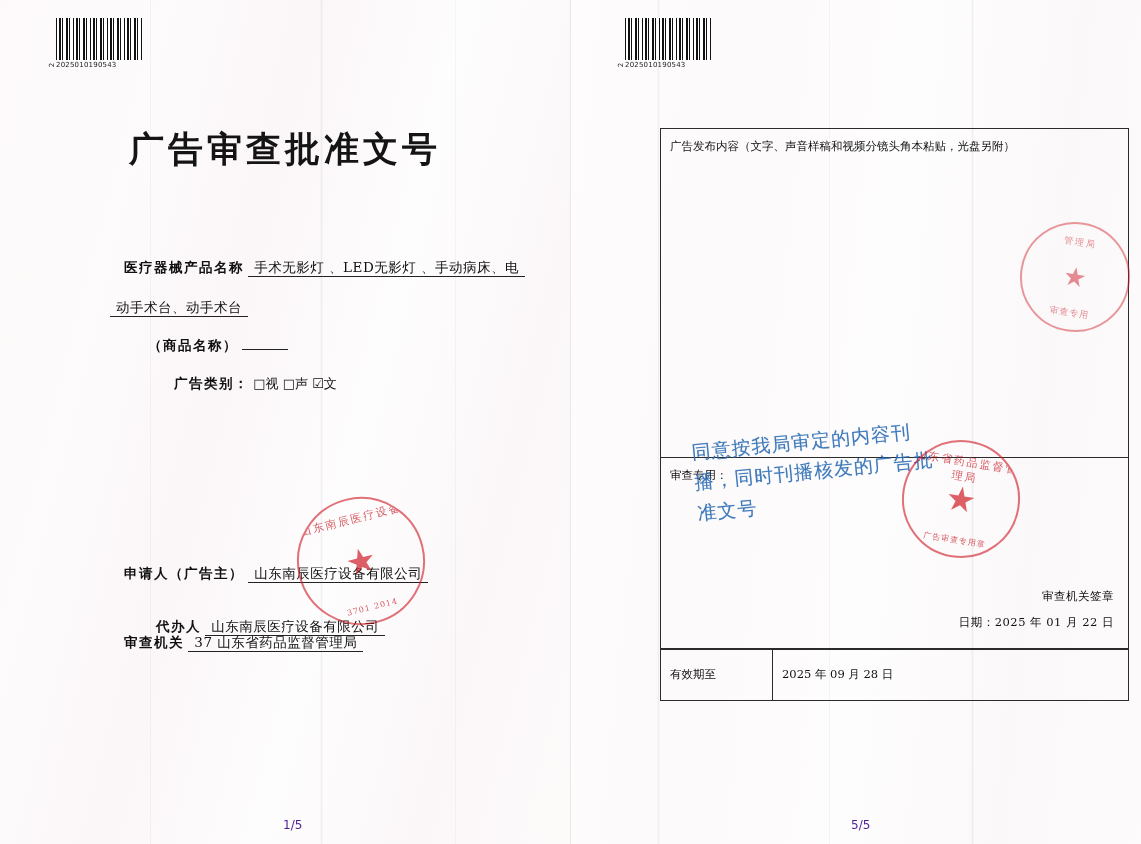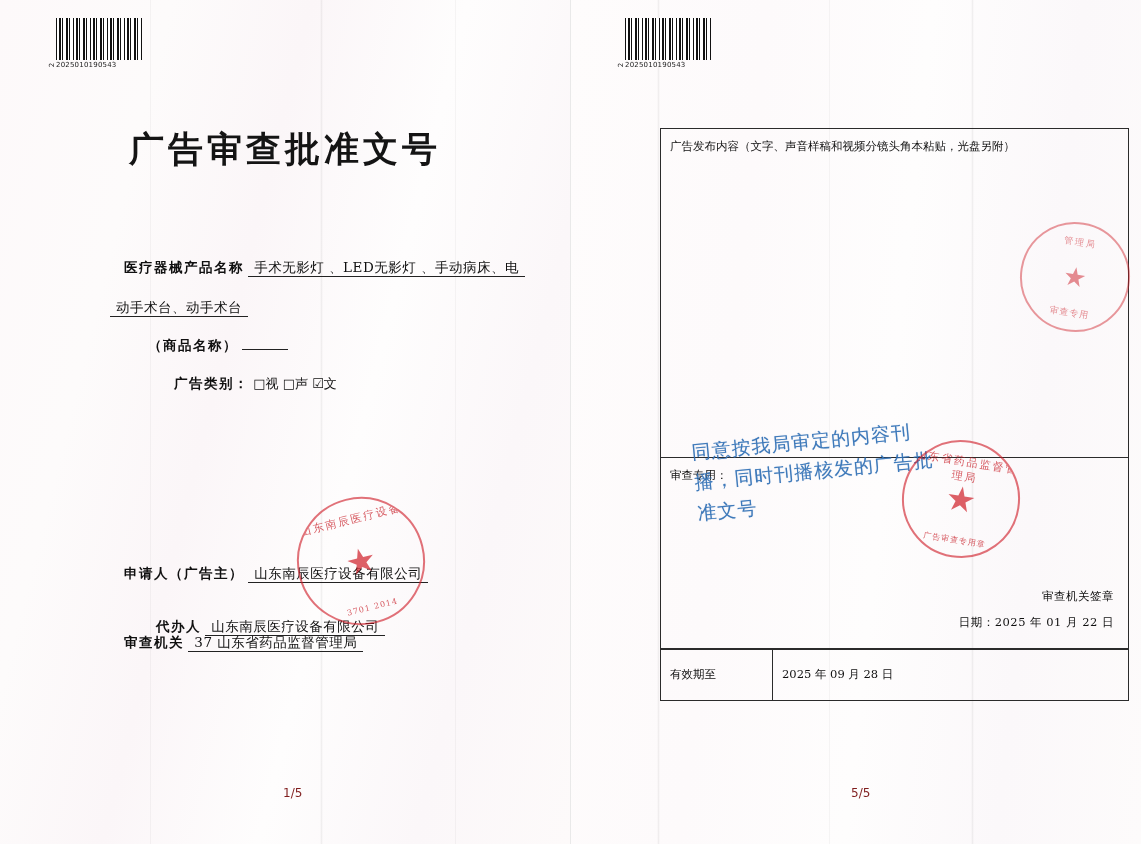--- a/index.html
+++ b/index.html
@@ -180,21 +180,22 @@
     border-color: rgba(206, 28, 38, 0.45);
   }
   #seal-partial .seal-star { font-size: 26px; color: rgba(206,28,38,0.5); }
   #seal-partial .seal-text-top,
   #seal-partial .seal-text-bottom { color: rgba(206,28,38,0.5); font-size: 9px; }
 
   .page-num {
     position: absolute;
     font-family: "DejaVu Sans", "Liberation Sans", sans-serif;
     font-size: 12px;
-    color: #7f1d1d;
+    color: #4c1d95;
+    margin-top: 32px;
   }
 
   
   .rtable {
     position: absolute;
     left: 660px;
     top: 88px;
     width: 469px;
     border: 1px solid #2b2b2b;
     box-sizing: border-box;

